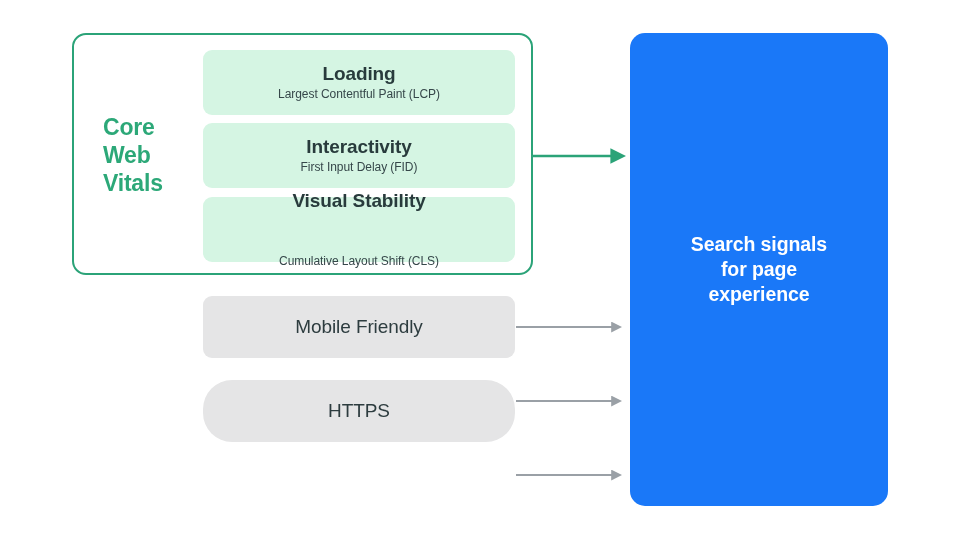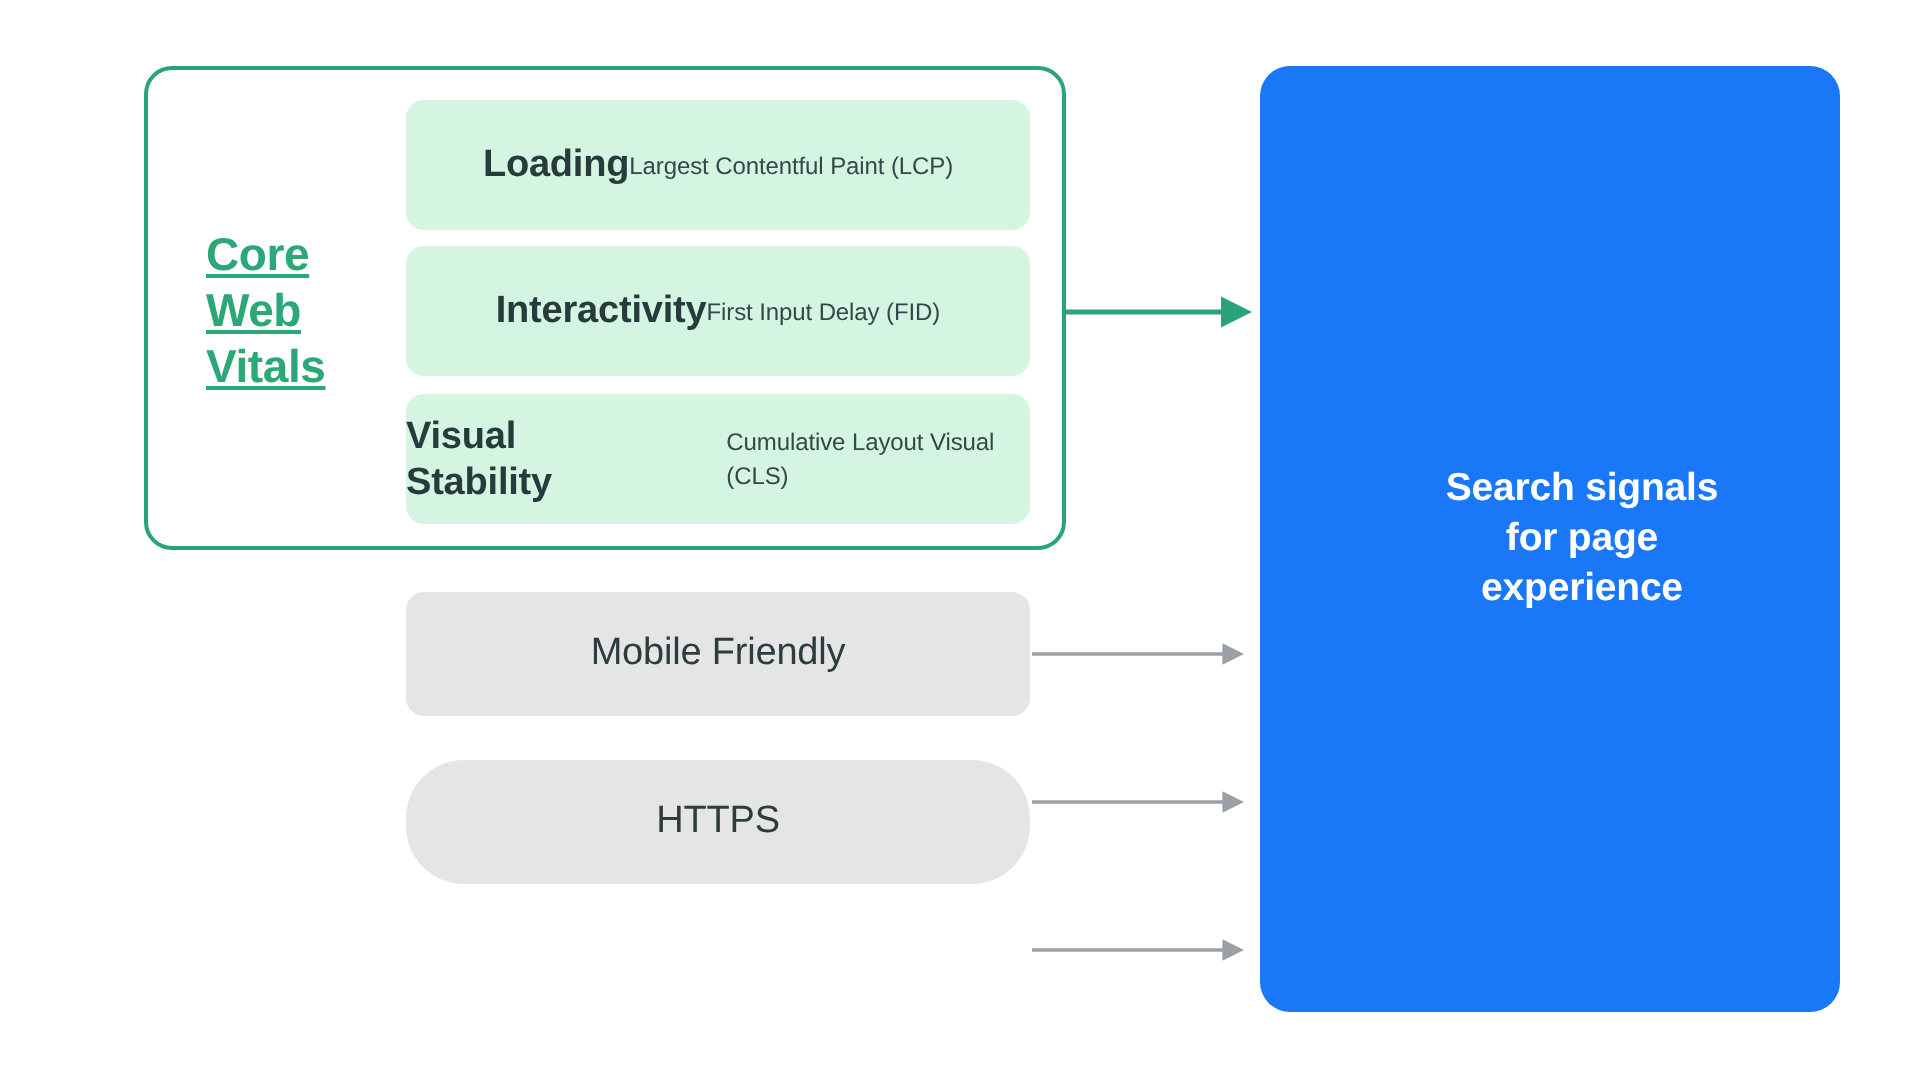--- a/index.html
+++ b/index.html
@@ -36,33 +36,33 @@
     position: absolute;
     left: 103px;
     top: 113px;
     width: 95px;
     color: #2ca878;
     font-size: 23px;
     font-weight: bold;
     line-height: 28px;
     letter-spacing: -0.2px;
     text-align: left;
-    text-decoration: underline;
   }
 
   
   .vital-card {
     position: absolute;
     left: 203px;
     width: 312px;
     height: 65px;
     background: #d5f5e3;
     border-radius: 9px;
     box-sizing: border-box;
     display: flex;
+    flex-direction: column;
     align-items: center;
     justify-content: center;
   }
   .vital-card.v0 { top: 50px; }
   .vital-card.v1 { top: 123px; }
   .vital-card.v2 { top: 197px; gap: 40px; }
 
   .vital-title {
     font-size: 19px;
     font-weight: bold;
@@ -107,21 +107,20 @@
     position: absolute;
     left: 630px;
     top: 33px;
     width: 258px;
     height: 473px;
     background: #1a78f8;
     border-radius: 15px;
     display: flex;
     align-items: center;
     justify-content: center;
-    padding-left: 32px;
   }
   .blue-text {
     color: #ffffff;
     font-size: 19.5px;
     font-weight: bold;
     line-height: 25px;
     text-align: center;
     letter-spacing: -0.1px;
     white-space: pre-line;
   }
@@ -152,21 +151,21 @@
     <div class="vital-sub">Largest Contentful Paint (LCP)</div>
   </div>
 
   <div class="vital-card v1">
     <div class="vital-title">Interactivity</div>
     <div class="vital-sub">First Input Delay (FID)</div>
   </div>
 
   <div class="vital-card v2">
     <div class="vital-title">Visual Stability</div>
-    <div class="vital-sub">Cumulative Layout Visual (CLS)</div>
+    <div class="vital-sub">Cumulative Layout Shift (CLS)</div>
   </div>
 
   <div class="gray-card g0">
     <div class="gray-label">Mobile Friendly</div>
   </div>
 
   <div class="gray-card g1">
     <div class="gray-label">HTTPS</div>
   </div>
 

